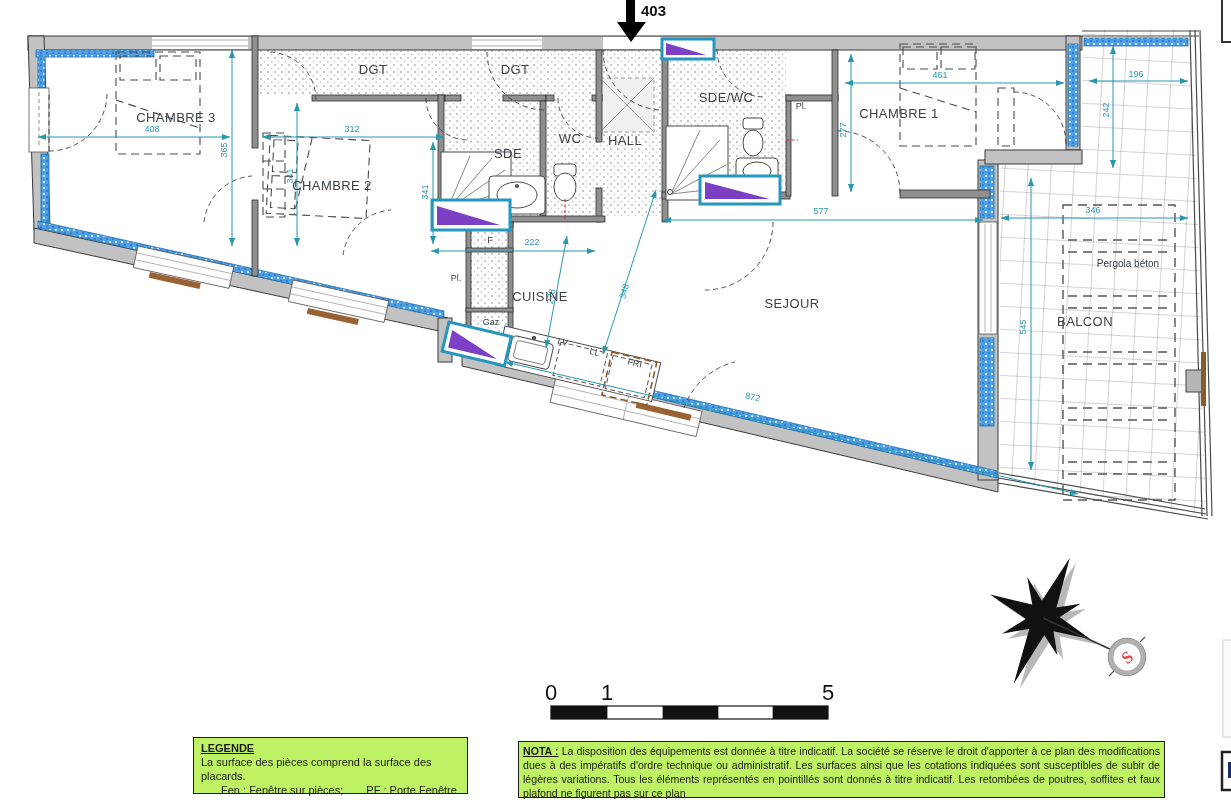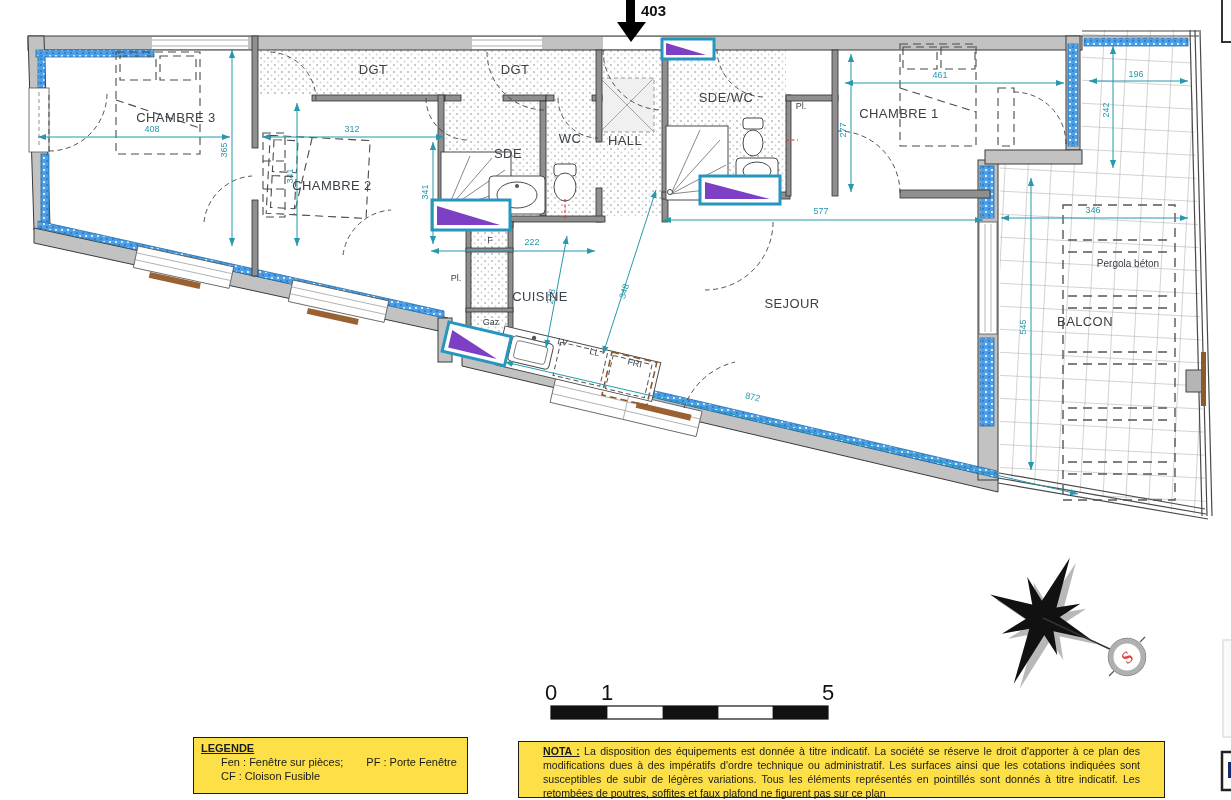--- a/index.html
+++ b/index.html
@@ -14,26 +14,26 @@
   .iwall{fill:#8f8f8f;stroke:#2f2f2f;stroke-width:.8;}
   .door{stroke:#3f3f3f;stroke-width:.9;stroke-dasharray:5 3.5;fill:none;}
   .furn{stroke:#4a4a4a;stroke-width:1.1;stroke-dasharray:8 5;fill:none;}
   .fix{stroke:#4a4a4a;stroke-width:1;fill:#ffffff;}
   .fixline{stroke:#6a6a6a;stroke-width:.8;fill:none;}
   .winframe{stroke:#2596be;stroke-width:3;fill:#ffffff;}
   .wedge{fill:#7d3fc4;}
   .redmark{stroke:#e03030;stroke-width:1.2;stroke-dasharray:3 2.5;fill:none;}
   .rail{stroke:#4a4a4a;stroke-width:1.2;fill:none;}
   .scale-num{font-family:"Liberation Sans",sans-serif;font-size:22px;fill:#111;}
-  .box-annot{position:absolute;border:1.5px solid #1c1c1c;background:#fde047;box-sizing:border-box;
+  .box-annot{position:absolute;border:1.5px solid #1c1c1c;background:#bef264;box-sizing:border-box;
              color:#1a1a1a;}
   #legend-box{left:193px;top:737px;width:275px;height:57px;padding:3px 7px;font-size:11px;line-height:1.28;}
   #legend-box .t{font-weight:bold;text-decoration:underline;}
   #legend-box .u{margin-left:20px;}
-  #nota-box{left:518px;top:741px;width:647px;height:57px;padding:3px 24px;font-size:10.6px;line-height:1.32;text-align:justify;}
+  #nota-box{left:518px;top:741px;width:647px;height:57px;padding:3px 4px;font-size:10.6px;line-height:1.32;text-align:justify;}
   #nota-box .t{font-weight:bold;text-decoration:underline;}
 </style>
 </head>
 <body>
 
 <div id="stage">
 <svg id="plan-svg" width="1231" height="800" viewBox="0 0 1231 800">
   <defs>
     <pattern id="hatchDots" width="7" height="7" patternUnits="userSpaceOnUse">
       <rect width="7" height="7" fill="#ffffff"></rect>
@@ -361,20 +361,21 @@
   <g>
     <rect x="1222" y="-10" width="30" height="52" fill="#fff" stroke="#333" stroke-width="2"></rect>
     <rect x="1223" y="640" width="30" height="97" fill="#fafafa" stroke="#e0e0e0" stroke-width="1.5"></rect>
     <rect x="1222" y="752" width="30" height="38" fill="#fff" stroke="#222" stroke-width="2.5"></rect>
     <rect x="1228" y="762" width="14" height="16" fill="#1a2a6a"></rect>
   </g>
 </svg>
 
   <div id="legend-box" class="box-annot">
     <div><span class="t">LEGENDE</span></div>
+    <div>La surface des pièces comprend la surface des placards.</div>
     <div><span class="u">Fen :</span><span> Fenêtre sur pièces; </span><span class="u">PF :</span><span> Porte Fenêtre</span></div>
     <div><span class="u">CF :</span><span> Cloison Fusible</span></div>
   </div>
 
   <div id="nota-box" class="box-annot">
     <span class="t">NOTA :</span><span> La disposition des équipements est donnée à titre indicatif. La société se réserve le droit d'apporter à ce plan des modifications dues à des impératifs d'ordre technique ou administratif. Les surfaces ainsi que les cotations indiquées sont susceptibles de subir de légères variations. Tous les éléments représentés en pointillés sont donnés à titre indicatif. Les retombées de poutres, soffites et faux plafond ne figurent pas sur ce plan</span>
   </div>
 </div>
 
 </body></html>

